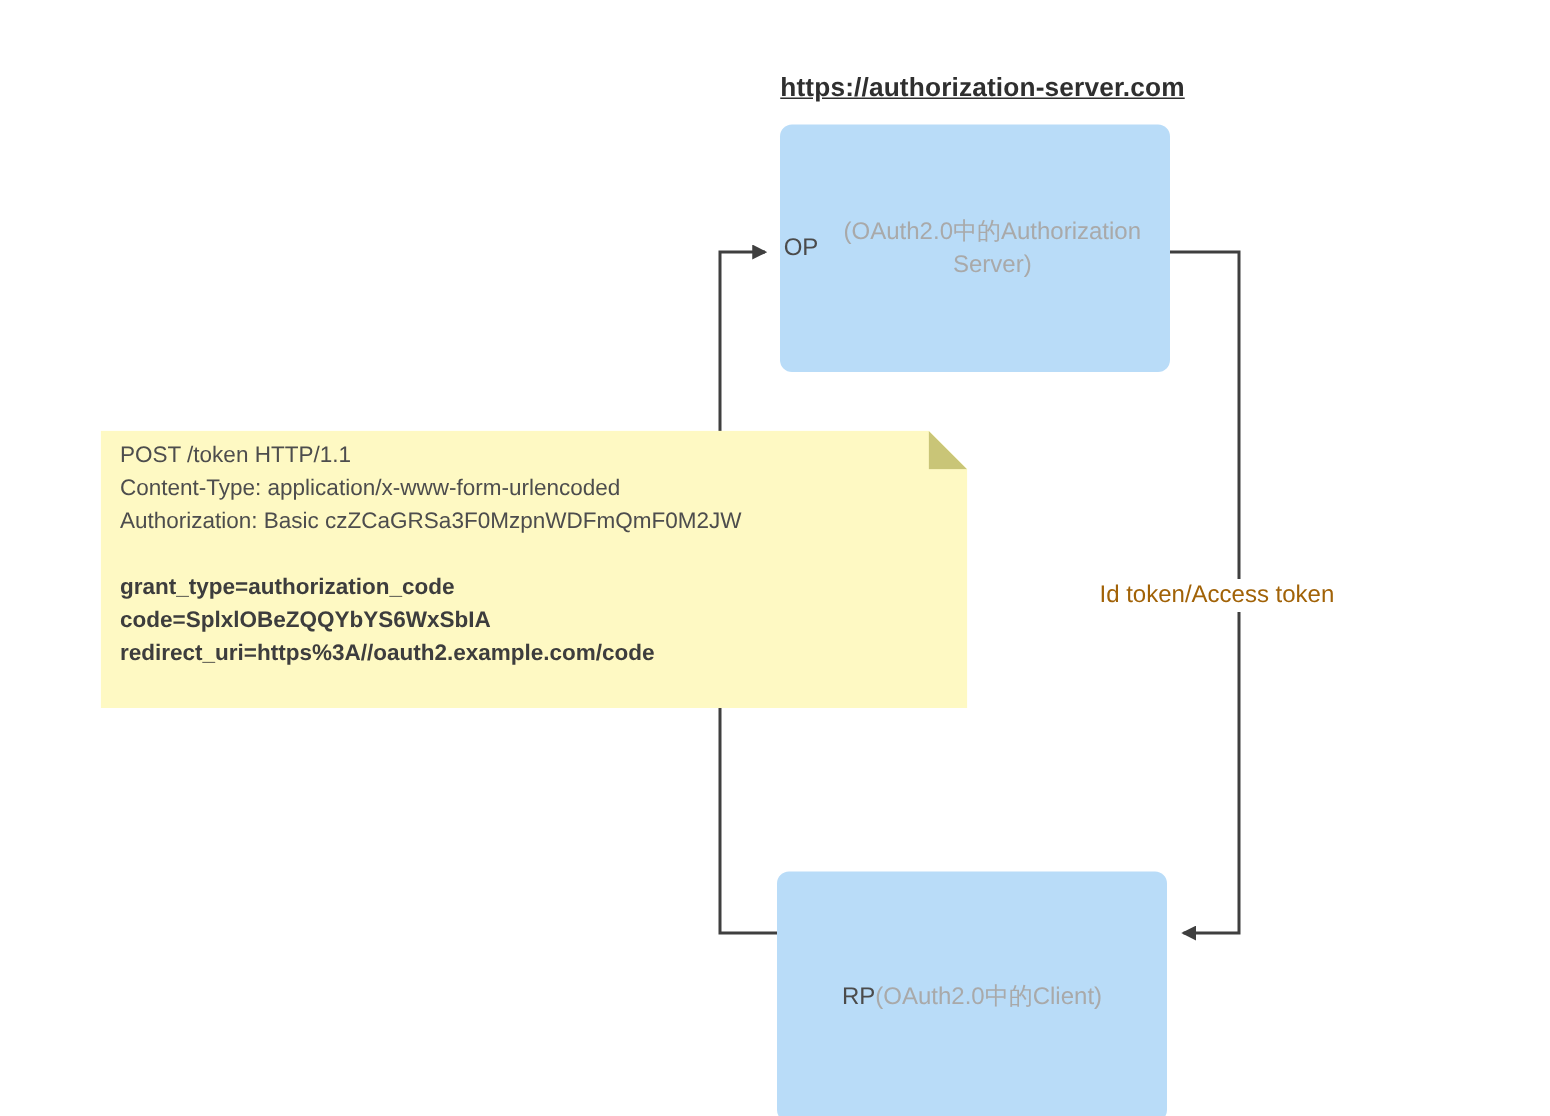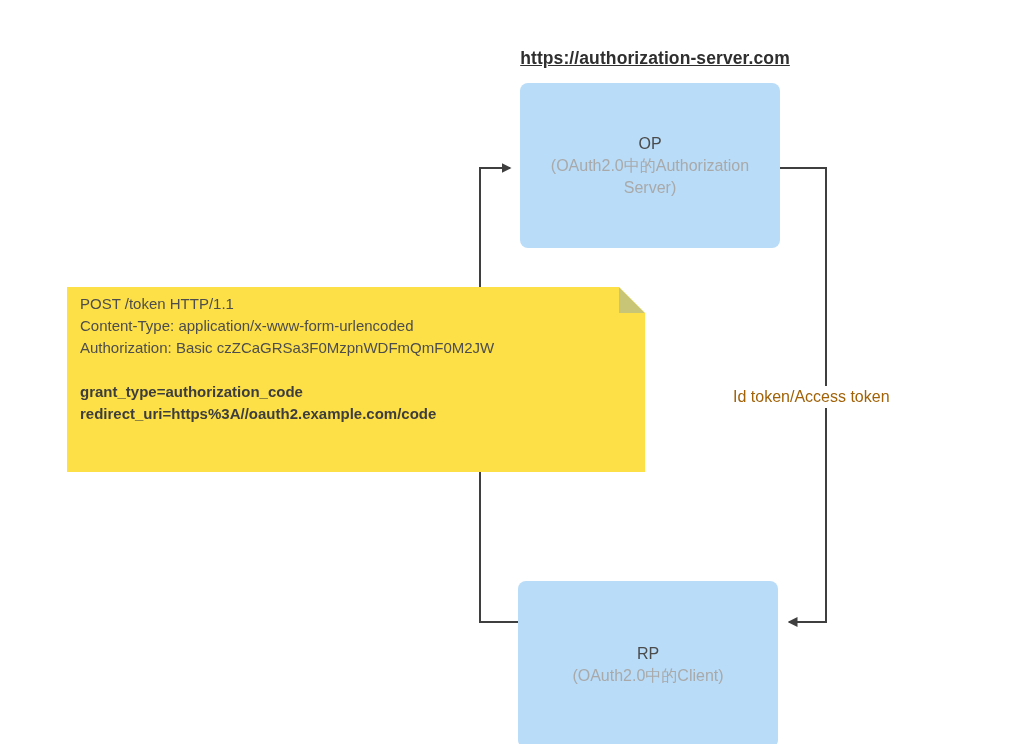--- a/index.html
+++ b/index.html
@@ -21,21 +21,21 @@
     letter-spacing:.1px;
   }
   .title-op{left:455px;top:48px;text-decoration:underline;}
   .title-rp{left:454px;top:499px;}
   .node{
     position:absolute;
     width:260px;
     background:#b9dcf8;
     border-radius:8px;
     display:flex;
-    flex-direction:column;
+    flex-direction:row;
     align-items:center;
     justify-content:center;
     text-align:center;
   }
   .node-op{left:520px;top:83px;height:165px;}
   .node-rp{left:518px;top:536px;height:167px;margin-top:45px;}
   .node-name{
     font-size:16px;
     color:#4b4b4b;
     line-height:22px;
@@ -52,21 +52,21 @@
     width:190px;
     font-size:16px;
     color:#a16207;
     background:#ffffff;
     padding:2px 0;
   }
   .note{
     position:absolute;
     left:67px;top:287px;
     width:578px;height:185px;
-    background:#fde047;
+    background:#fef9c3;
     clip-path:polygon(0 0, calc(100% - 26px) 0, 100% 26px, 100% 100%, 0 100%);
     box-sizing:border-box;
     padding:6px 12px 0 13px;
     font-size:15px;
     line-height:22px;
     color:#4d4d4d;
   }
   .note-fold{
     position:absolute;
     right:0;top:0;
@@ -100,20 +100,21 @@
     <div class="node-sub">(OAuth2.0中的Authorization Server)</div>
   </div>
 
   <div class="note">
     <div class="note-fold"></div>
     <div class="note-line">POST /token HTTP/1.1</div>
     <div class="note-line">Content-Type: application/x-www-form-urlencoded</div>
     <div class="note-line">Authorization: Basic czZCaGRSa3F0MzpnWDFmQmF0M2JW</div>
     <div class="note-blank"></div>
     <div class="note-line bold">grant_type=authorization_code</div>
+    <div class="note-line bold">code=SplxlOBeZQQYbYS6WxSbIA</div>
     <div class="note-line bold">redirect_uri=https%3A//oauth2.example.com/code</div>
   </div>
 
   <div class="edge-label">Id token/Access token</div>
 
 
   <div class="node node-rp">
     <div class="node-name">RP</div>
     <div class="node-sub">(OAuth2.0中的Client)</div>
   </div>

